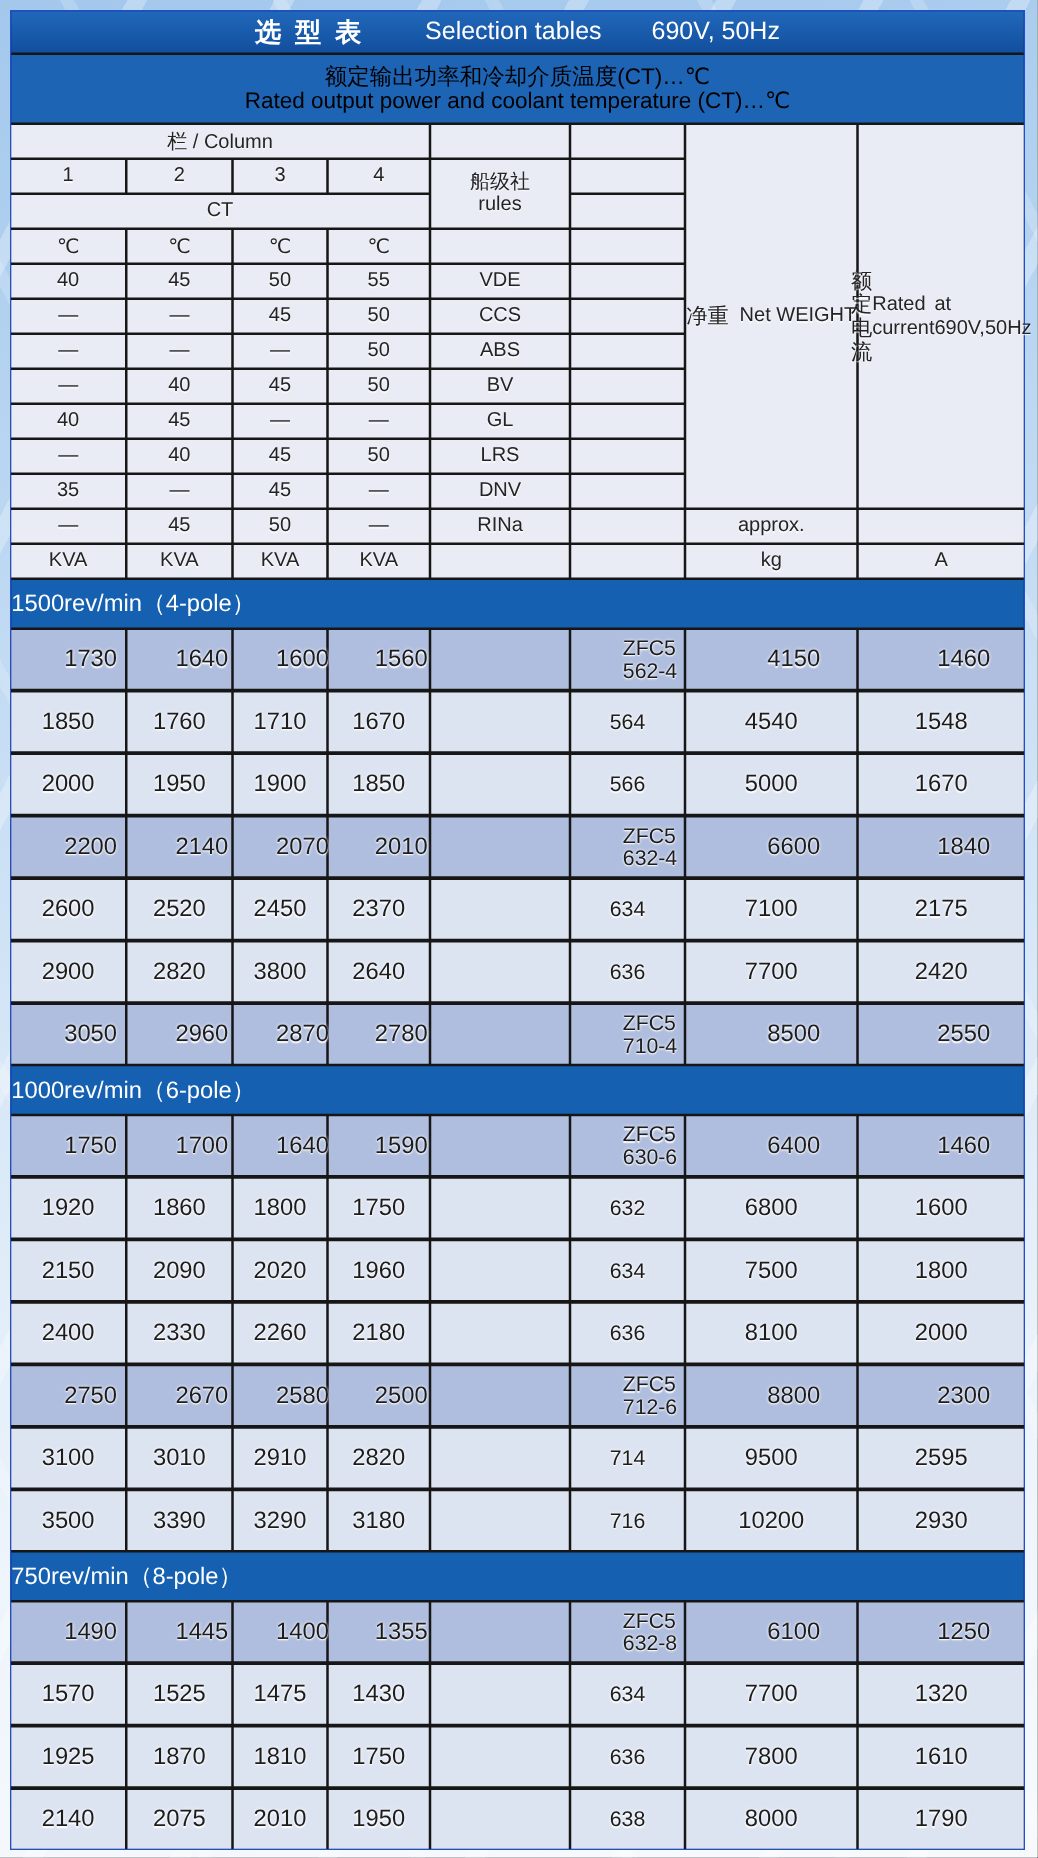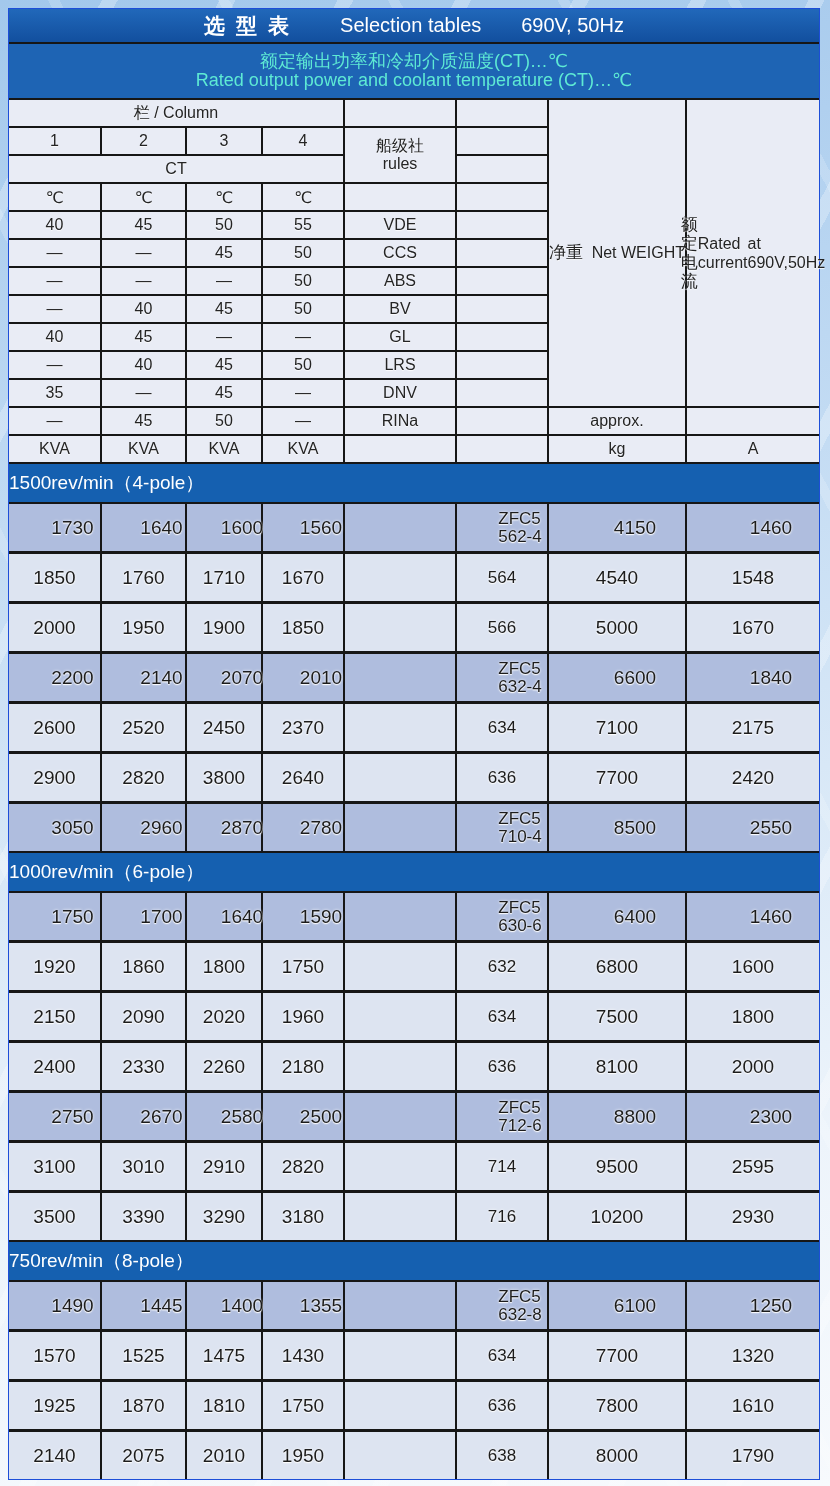--- a/index.html
+++ b/index.html
@@ -20,21 +20,21 @@
     display:flex;flex-direction:column;gap:2px;z-index:1;
   }
   .titlebar{
     background:linear-gradient(#2168ba,#124f9e);height:33px;color:#fff;
     display:flex;align-items:center;justify-content:center;gap:40px;
   }
   .title-cn{font-size:21px;font-weight:bold;letter-spacing:11px;}
   .title-en{font-size:20px;}
   .title-volt{font-size:20px;}
   .subtitle{
-    background:#1e64b4;color:#5eead4;text-align:center;
+    background:#1e64b4;color:#000000;text-align:center;
     padding:8px 0;line-height:19px;font-size:18px;
   }
   .hgrid,.dgrid{
     display:grid;
     grid-template-columns:91px 83px 74px 80px 110px 90px 136px 132px;
     background:#161616;
   }
   .hgrid{grid-auto-rows:26px;gap:2px;}
   .dgrid{grid-auto-rows:47px;gap:3px 2px;}
   .cell{

